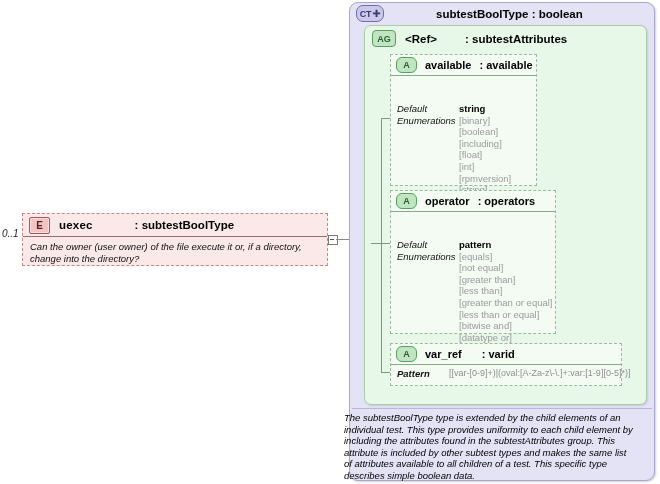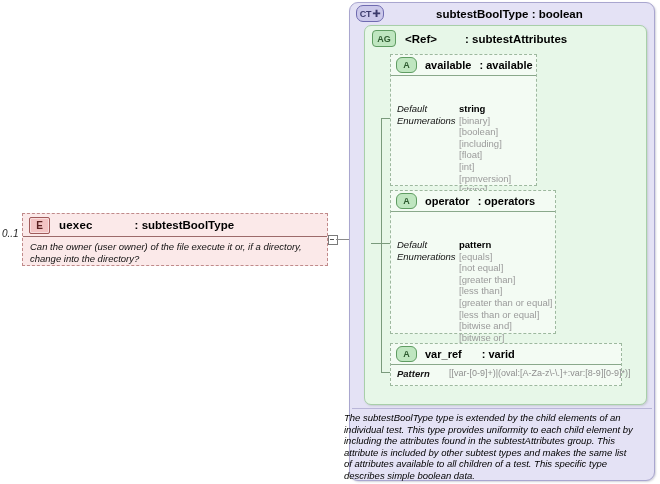--- a/index.html
+++ b/index.html
@@ -187,34 +187,34 @@
       </div>
       <div class="facet-values">
         <div class="fv-default">pattern</div>
         <div class="fv-enum">[equals]</div>
         <div class="fv-enum">[not equal]</div>
         <div class="fv-enum">[greater than]</div>
         <div class="fv-enum">[less than]</div>
         <div class="fv-enum">[greater than or equal]</div>
         <div class="fv-enum">[less than or equal]</div>
         <div class="fv-enum">[bitwise and]</div>
-        <div class="fv-enum">[bitwise or]</div>
+        <div class="fv-enum">[datatype or]</div>
         <div class="fv-enum">[pattern match]</div>
       </div>
     </div>
   </div>
 
   <div class="attr-box" style="left:390px;top:343px;width:232px;height:43px;">
     <div class="attr-head">
       <span class="ico-a">A</span>
       <span class="attr-name">var_ref</span>
       <span class="attr-type" style="margin-left:20px;">: varid</span>
     </div>
     <div class="pattern-row">
       <div class="pattern-label">Pattern</div>
-      <div class="pattern-value">[[var-[0-9]+)|(oval:[A-Za-z\-\.]+:var:[8-9][0-9]*)]</div>
+      <div class="pattern-value">[[var-[0-9]+)|(oval:[A-Za-z\-\.]+:var:[1-9][0-5]*)]</div>
     </div>
   </div>
 
   <div class="ct-doc-sep"></div>
   <div class="ct-doc">The subtestBoolType type is extended by the child elements of an individual test.  This type provides uniformity to each child element by including the attributes found in the subtestAttributes group.  This attribute is included by other subtest types and makes the same list of attributes available to all children of a test.  This specific type describes simple boolean data.</div>
 
 </div>
 
 </body></html>

